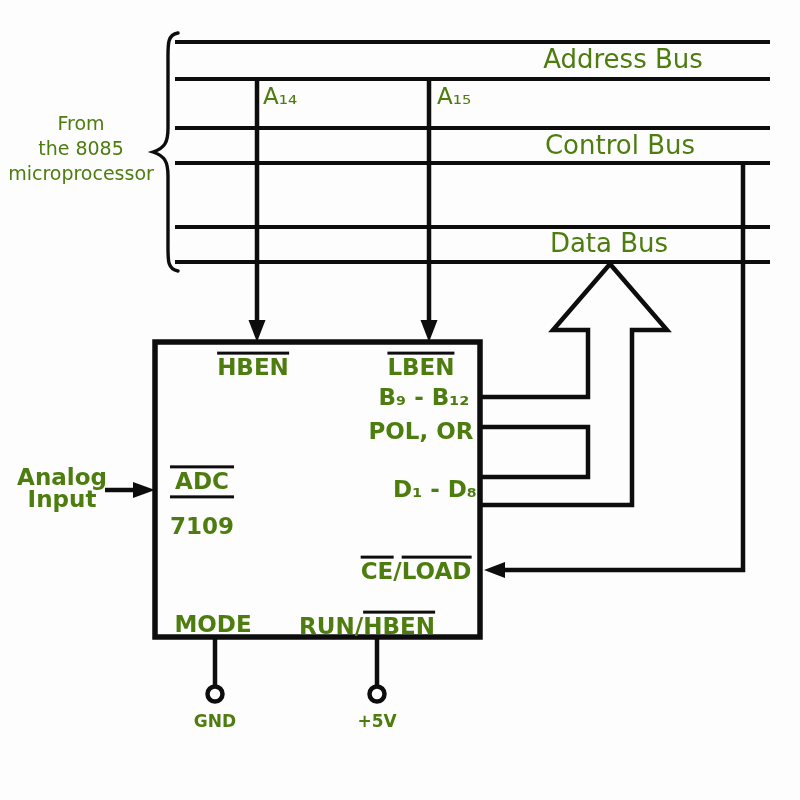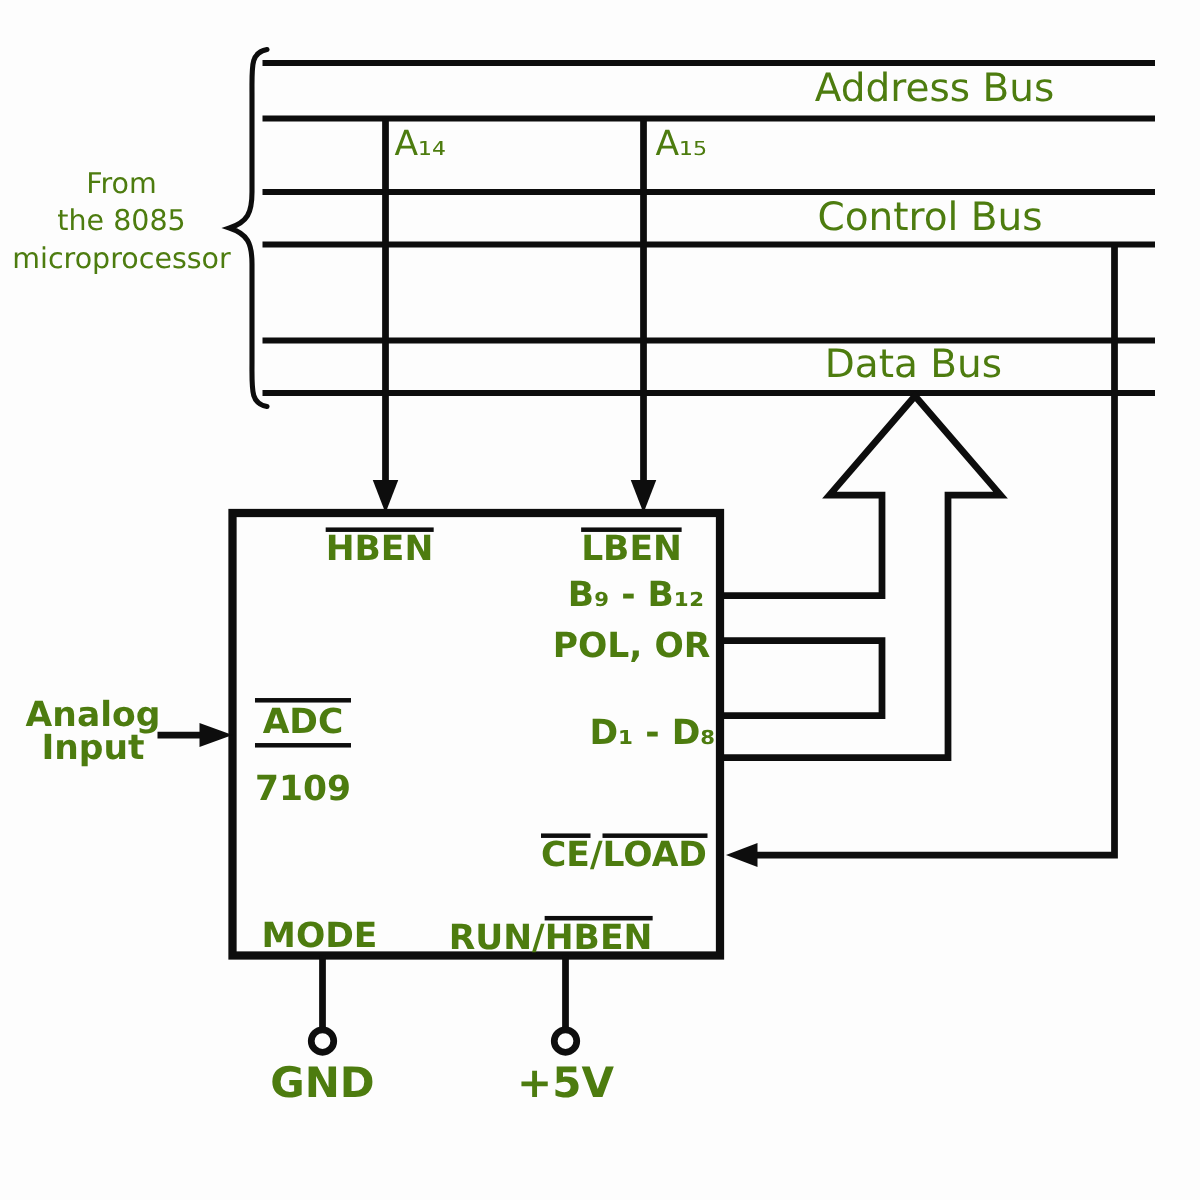--- a/index.html
+++ b/index.html
@@ -11,21 +11,21 @@
   .label{
     position:absolute;transform:translate(-50%,-50%);
     white-space:nowrap;color:#4d7c0f;line-height:1.12;text-align:center;
   }
   .tl{transform:none;}
   .bus-label{font-size:26px;font-weight:400;}
   .from-label{font-size:19px;font-weight:400;line-height:25px;}
   .a-label{font-size:23px;font-weight:400;}
   .pin{font-size:23px;font-weight:700;}
   .analog{font-size:23px;font-weight:700;line-height:22px;}
-  .terminal{font-size:28px;font-weight:700;}
+  .terminal{font-size:17px;font-weight:700;}
   .caption{font-size:26px;font-weight:700;}
   .ovl{display:inline-block;border-top:3.5px solid #0d0d0d;padding-top:0;line-height:1.05;}
   .frac-top{display:inline-block;border-top:3.5px solid #0d0d0d;border-bottom:3.5px solid #0d0d0d;
     padding:1px 5px 2px;line-height:1.05;}
   .frac-bottom{display:block;padding-top:16px;line-height:1.05;}
   .ln{display:block;}
 </style>
 </head>
 <body>
 

